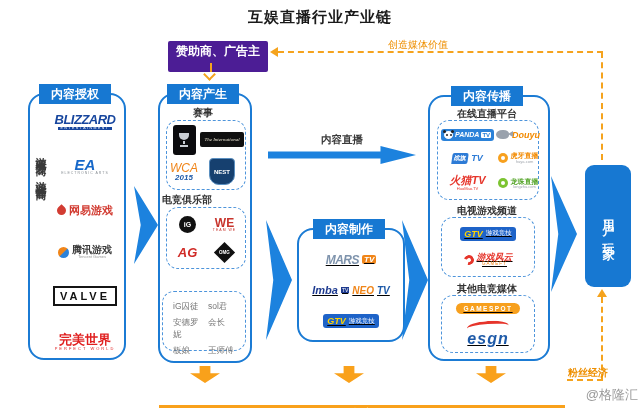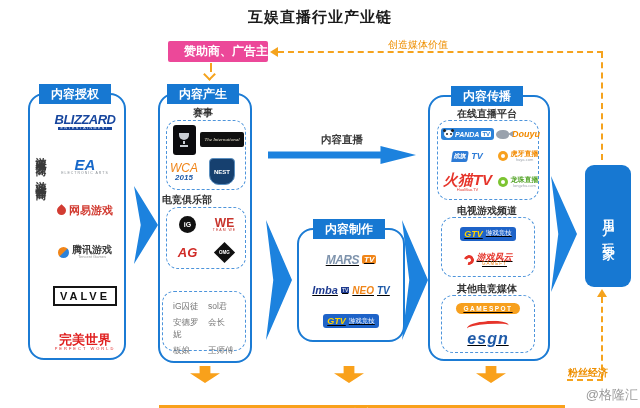--- a/index.html
+++ b/index.html
@@ -2,22 +2,22 @@
 <html><head>
 <meta charset="utf-8">
 <style>
   html,body{margin:0;padding:0;background:#fff;}
   #canvas{position:relative;width:640px;height:408px;background:#fff;overflow:hidden;
           font-family:"Liberation Sans",sans-serif;}
   .abs{position:absolute;}
   
   .title{left:0;top:8;width:640px;text-align:center;font-size:15px;font-weight:bold;color:#1a1a1a;letter-spacing:1px;margin-top:8px;}
   
-  .sponsor{left:168px;top:41px;width:100px;height:21px;background:#ec4899;color:#fff;
-           font-size:12px;font-weight:bold;text-align:right;line-height:21px;border-radius:2px;}
+  .sponsor{left:168px;top:41px;width:100px;height:31px;background:#4c1d95;color:#fff;
+           font-size:12px;font-weight:bold;text-align:center;line-height:21px;border-radius:2px;}
   .dashH{border-top:2px dashed #F5A31D;}
   .dashV{border-left:2px dashed #F5A31D;}
   .tri-left{width:0;height:0;border-top:5px solid transparent;border-bottom:5px solid transparent;border-right:8px solid #F5A31D;}
   .tri-up{width:0;height:0;border-left:5px solid transparent;border-right:5px solid transparent;border-bottom:8px solid #F5A31D;}
   .chev-down{width:7px;height:7px;border-right:2px solid #F5A31D;border-bottom:2px solid #F5A31D;transform:rotate(45deg);}
   .o-label{color:#EE8F00;font-size:10px;}
   .ecom-bar{left:159px;top:405px;width:406px;height:19px;background:#F9A11B;color:#fff;
             font-size:12px;font-weight:bold;text-align:center;line-height:19px;}
   .o-arrow{width:30px;height:17px;background:#F9A11B;
            clip-path:polygon(32% 0,68% 0,68% 42%,100% 42%,50% 100%,0 42%,32% 42%);}
@@ -96,21 +96,21 @@
   .icon-fish{width:13px;height:9px;background:#9AA2AD;border-radius:60% 50% 50% 60%;position:relative;}
   .icon-fish::after{content:'';position:absolute;right:-4px;top:1px;width:0;height:0;
      border-top:3px solid transparent;border-bottom:3px solid transparent;border-right:5px solid #9AA2AD;}
   .douyu-t{color:#F28A00;font-size:9px;font-weight:bold;font-style:italic;}
   .zq-flag{background:#2D7BD6;color:#fff;font-size:6px;font-weight:bold;padding:1px 2px;border-radius:2px 2px 2px 0;transform:skewX(-8deg);}
   .zq-tv{color:#2D7BD6;font-size:9px;font-weight:bold;font-style:italic;}
   .icon-huya{width:10px;height:10px;background:#F7A01E;border-radius:50%;position:relative;}
   .icon-huya::after{content:'';position:absolute;left:3px;top:3px;width:4px;height:4px;background:#fff;border-radius:50%;}
   .huya-cn{font-size:7px;color:#F28A00;font-weight:bold;}
   .tinysub{font-size:4px;color:#A0A6AD;}
-  .hm-cn{font-size:15px;color:#E6352B;font-weight:bold;font-style:italic;}
+  .hm-cn{font-size:11px;color:#E6352B;font-weight:bold;font-style:italic;}
   .hm-sub{font-size:4px;color:#E6352B;}
   .icon-longzhu{width:10px;height:10px;background:#7CC431;border-radius:50%;position:relative;}
   .icon-longzhu::after{content:'';position:absolute;left:3px;top:3px;width:4px;height:4px;background:#fff;border-radius:50%;}
   .lz-cn{font-size:7px;color:#56A52B;font-weight:bold;}
   
   .icon-gamefy{width:10px;height:10px;border:3px solid #E6352B;border-left-color:transparent;border-radius:50%;transform:rotate(-30deg);box-sizing:border-box;}
   .gf-cn{font-size:9px;color:#E6352B;font-weight:bold;font-style:italic;}
   .gf-sub{font-size:4.5px;color:#F08519;letter-spacing:1px;}
   .gs{background:#F7A01E;border-radius:9px;padding:2px 7px;color:#fff;font-size:6.5px;font-weight:bold;letter-spacing:1.5px;}
   .esgn-swoosh{width:42px;height:9px;border-top:3px solid #E6352B;border-radius:50%;transform:rotate(-4deg);}

